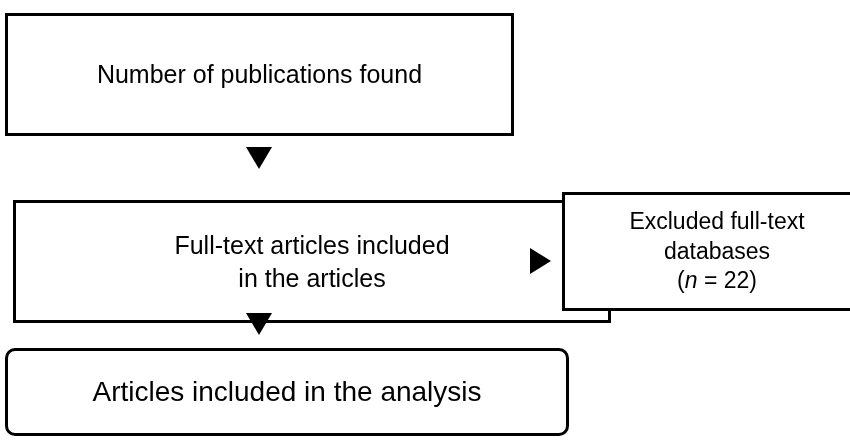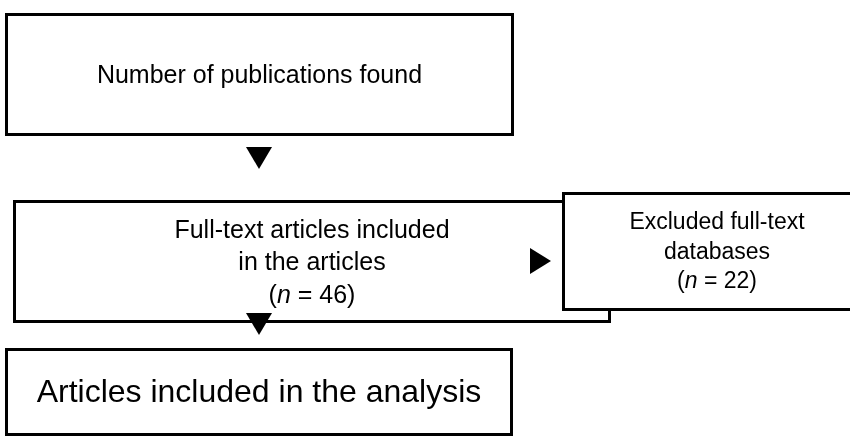--- a/index.html
+++ b/index.html
@@ -54,23 +54,24 @@
   #box-excluded {
     left: 562px;
     top: 192px;
     width: 310px;
     height: 119px;
     font-size: 23px;
   }
   #box-included {
     left: 5px;
     top: 348px;
-    width: 508px;
+    width: 564px;
     height: 88px;
-    font-size: 32px;
+    font-size: 28px;
+    border-radius: 10px;
   }
   
   .count .n {
     font-style: italic;
   }
   
   .arrow {
     position: absolute;
     width: 0;
     height: 0;
@@ -105,21 +106,20 @@
 
   <div class="flow-box" id="box-found">
     <span class="line">Number of publications found</span>
   </div>
 
   <div class="arrow arrow-down" id="arrow-found-to-fulltext"></div>
 
   <div class="flow-box" id="box-fulltext">
     <span class="line">Full-text articles included</span>
     <span class="line">in the articles</span>
-    <span class="line count"><span>(</span><span class="n">n</span><span> = 46)</span></span>
   </div>
 
   <div class="arrow arrow-right" id="arrow-fulltext-to-excluded"></div>
 
   <div class="flow-box" id="box-excluded">
     <span class="line">Excluded full-text</span>
     <span class="line">databases</span>
     <span class="line count"><span>(</span><span class="n">n</span><span> = 22)</span></span>
   </div>
 

